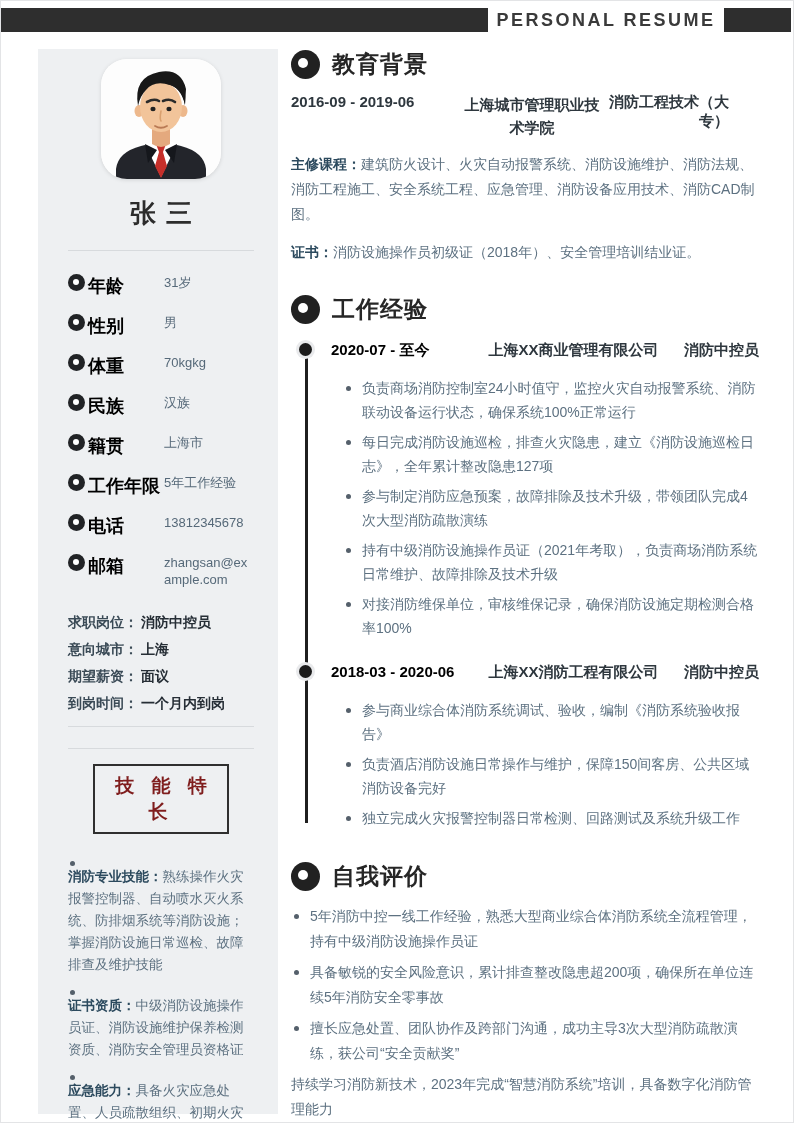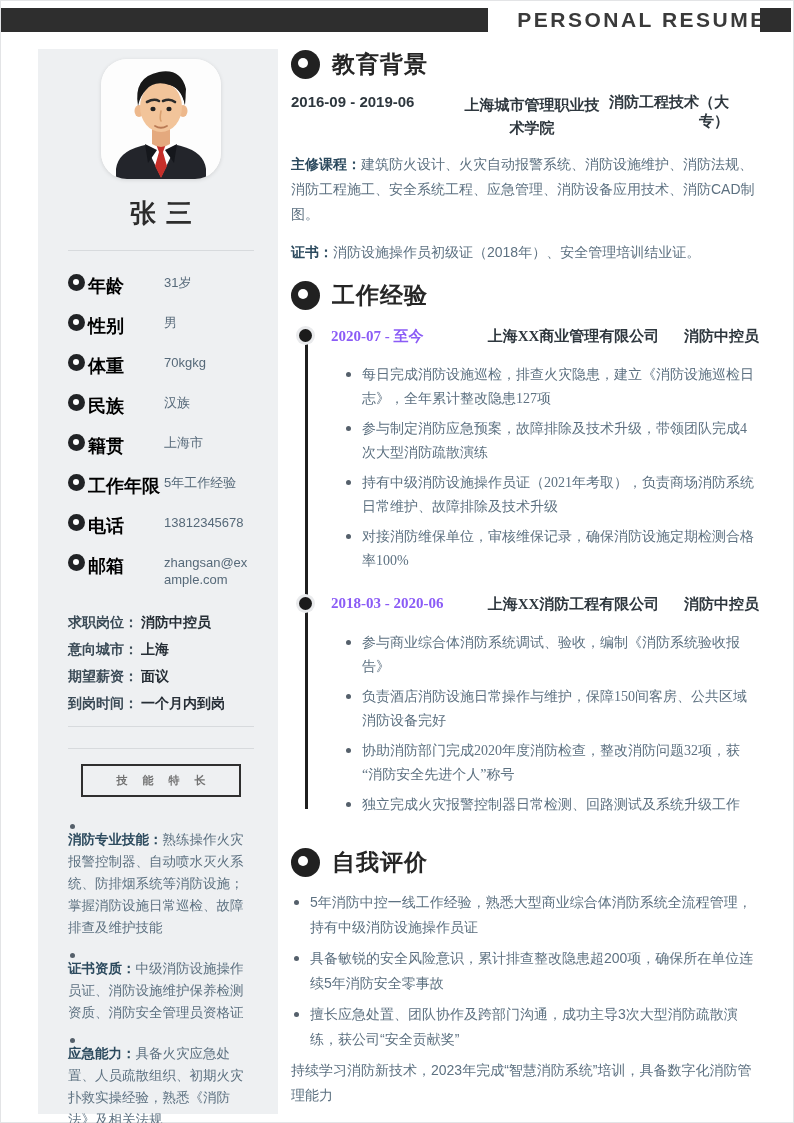--- a/index.html
+++ b/index.html
@@ -6,70 +6,70 @@
   html,body { background:#ffffff; }
   body { font-family:"Liberation Sans","DejaVu Sans",sans-serif; width:794px; height:1123px; position:relative; overflow:hidden; }
   .page { position:absolute; inset:0; background:#ffffff; border:1px solid #e3e4e6; }
 
   
   .topbar { position:absolute; top:7px; left:0; right:2px; height:24px; display:flex; align-items:stretch; }
   .topbar .bar { background:#2e2e2e; }
   .topbar .bar.left { width:487px; }
   .topbar .bar.right { flex:1; }
   .topbar .title { width:236px; display:flex; align-items:center; justify-content:center;
-    font-size:21px; font-weight:bold; letter-spacing:2.5px; color:#3a3a3a; white-space:nowrap;margin-left:36px; }
+    font-size:18px; font-weight:bold; letter-spacing:2.5px; color:#3a3a3a; white-space:nowrap; }
 
   
   .sidebar { position:absolute; left:37px; top:48px; width:240px; bottom:8px; background:#eef0f2; padding:10px 24px 0 30px; }
   .avatar { width:120px; height:120px; margin:0 auto; border-radius:26px; overflow:hidden;
     background:#fdfdfd; box-shadow:0 1px 4px rgba(0,0,0,.12); }
   .avatar svg { display:block; width:100%; height:100%; }
   .name { text-align:center; margin-top:17px; font-size:26px; font-weight:bold; color:#2c2c2c; letter-spacing:10px; text-indent:10px; }
   .sep { border:none; border-top:1px solid #d7dadd; margin-top:19px; }
   .info { margin-top:23px; }
   .irow { display:flex; align-items:flex-start; margin-bottom:16px; }
   .donut { width:17px; height:17px; border-radius:50%; background:#212326; position:relative; flex:none; margin-top:0; }
   .donut::after { content:""; position:absolute; left:5px; top:5px; width:6px; height:6px; border-radius:50%; background:#fff; }
   .ilabel { width:76px; margin-left:3px; font-size:18px; font-weight:bold; color:#000000; flex:none; }
   .ival { flex:1; font-size:13px; color:#566979; word-break:break-all; line-height:17px; }
   .intent { margin-top:26px; }
   .trow { display:flex; margin-bottom:9px; }
   .tlabel { width:73px; font-size:14px; font-weight:bold; color:#3a4a56; flex:none; }
   .tval { font-size:14px; font-weight:bold; color:#262e36; }
   .sep2 { border:none; border-top:1px solid #d7dadd; margin-top:13px; }
   .sep3 { border:none; border-top:1px solid #d7dadd; margin-top:21px; }
-  .skillbox { margin:15px auto 0; width:160px; border:2px solid #2f2f2f; padding:7px 0;
-    text-align:center; font-size:11px; font-weight:bold; color:#737373; letter-spacing:6px; text-indent:6px; }
+  .skillbox { margin:15px auto 0; width:136px; border:2px solid #2f2f2f; padding:7px 0;
+    text-align:center; font-size:19px; font-weight:bold; color:#7f1d1d; letter-spacing:6px; text-indent:6px; }
   .skills { list-style:none; margin-top:18px; }
   .skills li { display:flex; margin-bottom:5px;flex-direction:column; }
   .skills .blt { width:5px; height:5px; border-radius:50%; background:#55606b; flex:none; margin:9px 10px 0 2px; }
   .skills p { font-size:13.5px; line-height:22px; color:#5d7181; }
   .skills b { color:#2c4a5e; }
 
   
   .main { position:absolute; left:290px; right:34px; top:48px; }
   .sec-head { display:flex; align-items:center; }
   .sec-icon { width:29px; height:29px; border-radius:50%; background:#212121; position:relative; flex:none; }
   .sec-icon::after { content:""; position:absolute; left:7px; top:8px; width:10px; height:10px; border-radius:50%; background:#fff; }
   .sec-head h2 { margin-left:12px; font-size:23px; font-weight:bold; color:#262626; letter-spacing:1px; }
 
   .edu-row { display:flex; margin-top:13px; align-items:flex-start; }
   .edu-row .period { width:168px; font-size:15px; font-weight:bold; color:#2e373e; flex:none; }
   .edu-row .school { width:146px; text-align:center; font-size:15px; font-weight:bold; color:#2e373e; line-height:23px; flex:none; }
   .edu-row .major { flex:1; text-align:right; font-size:15px; font-weight:bold; color:#2e373e; padding-right:30px; }
   .para { margin-top:13px; font-size:14px; line-height:25px; color:#5d7181; }
   .para b { color:#2c4a5e; }
 
-  .sec-exp { margin-top:15px;font-family:Liberation Serif, serif; }
+  .sec-exp { margin-top:29px; }
   .jobs { position:relative; margin-top:16px; }
   .jobs::before { content:""; position:absolute; left:13.5px; top:12px; bottom:8px; width:3px; background:#1f1f1f; }
   .job-head { position:relative; display:flex; padding-left:40px; align-items:flex-start; }
   .t-dot { position:absolute; left:8px; top:2px; width:13px; height:13px; border-radius:50%; background:#1b1b1b;
     box-shadow:0 0 0 3px #e9eaec; z-index:2; }
-  .job-head .period { width:150px; font-size:15px; font-weight:bold; color:#8b5cf6; flex:none; }
+  .job-head .period { width:150px; font-size:15px; font-weight:bold; color:#000000; flex:none; }
   .job-head .company { flex:1; text-align:center; font-size:15px; font-weight:bold; color:#2e373e; }
   .job-head .position { flex:none; text-align:right; font-size:15px; font-weight:bold; color:#2e373e; margin-left:18px; }
   .blist { list-style:none; margin-top:17px; padding-left:55px; }
   .blist li { display:flex; margin-bottom:7px; }
   .blist .blt { width:5px; height:5px; border-radius:50%; background:#55606b; flex:none; margin:9px 11px 0 0; }
   .blist p { font-size:14px; line-height:23.5px; color:#5d7181; }
   .job2 { margin-top:23px; }
 
   .sec-eval { margin-top:30px; }
   .elist { list-style:none; margin-top:12px; }
@@ -229,20 +229,24 @@
         <div class="job">
           <div class="job-head">
             <span class="t-dot"></span>
             <span class="period">2020-07 - 至今</span>
             <span class="company">上海XX商业管理有限公司</span>
             <span class="position">消防中控员</span>
           </div>
           <ul class="blist">
             <li>
                 <span class="blt"></span>
+                <p>负责商场消防控制室24小时值守，监控火灾自动报警系统、消防联动设备运行状态，确保系统100%正常运行</p>
+              </li>
+            <li>
+                <span class="blt"></span>
                 <p>每日完成消防设施巡检，排查火灾隐患，建立《消防设施巡检日志》，全年累计整改隐患127项</p>
               </li>
             <li>
                 <span class="blt"></span>
                 <p>参与制定消防应急预案，故障排除及技术升级，带领团队完成4次大型消防疏散演练</p>
               </li>
             <li>
                 <span class="blt"></span>
                 <p>持有中级消防设施操作员证（2021年考取），负责商场消防系统日常维护、故障排除及技术升级</p>
               </li>
@@ -261,24 +265,20 @@
             <span class="position">消防中控员</span>
           </div>
           <ul class="blist">
             <li>
                 <span class="blt"></span>
                 <p>参与商业综合体消防系统调试、验收，编制《消防系统验收报告》</p>
               </li>
             <li>
                 <span class="blt"></span>
                 <p>负责酒店消防设施日常操作与维护，保障150间客房、公共区域消防设备完好</p>
-              </li>
-            <li>
-                <span class="blt"></span>
-                <p>协助消防部门完成2020年度消防检查，整改消防问题32项，获“消防安全先进个人”称号</p>
               </li>
             <li>
                 <span class="blt"></span>
                 <p>独立完成火灾报警控制器日常检测、回路测试及系统升级工作</p>
               </li>
           </ul>
         </div>
 
       </div>
     </section>

